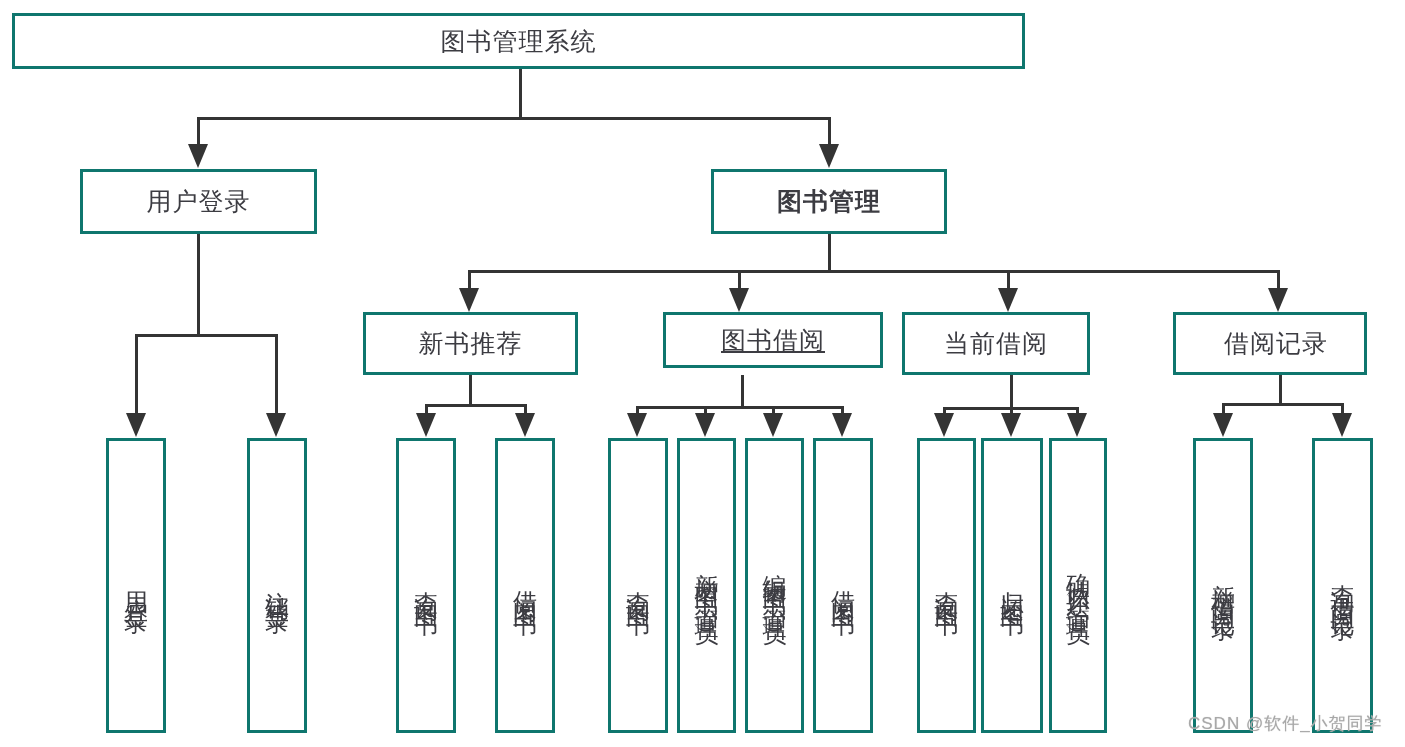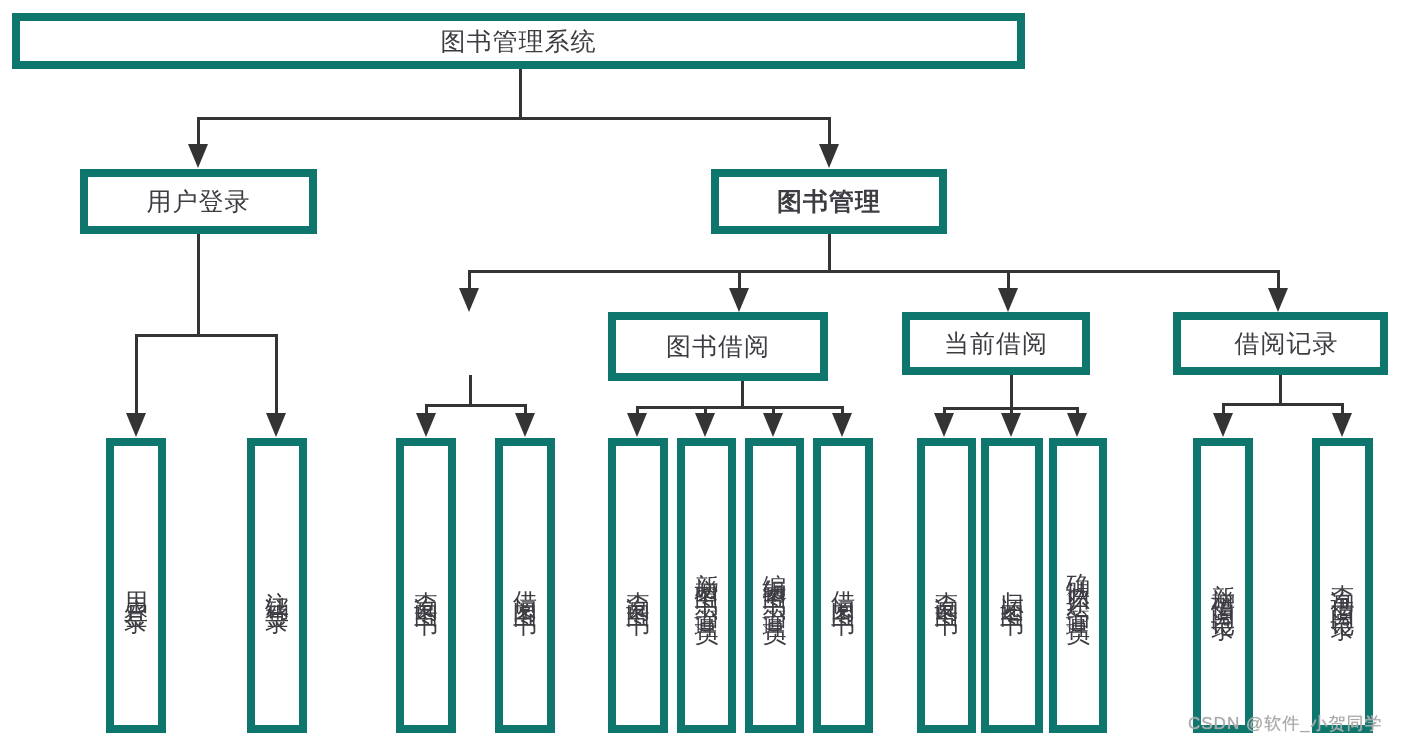--- a/index.html
+++ b/index.html
@@ -14,21 +14,21 @@
   .wires {
     position: absolute;
     left: 0; top: 0;
     width: 1405px; height: 747px;
     pointer-events: none;
   }
   .wires .lines { shape-rendering: crispEdges; }
   .box {
     position: absolute;
     box-sizing: border-box;
-    border: 8px solid #0f766e;
+    border: 3px solid #0f766e;
     background: #ffffff;
     display: flex;
     align-items: center;
     justify-content: center;
     color: #3c3c42;
   }
   .box.h {
     font-size: 25px;
     letter-spacing: 1px;
     white-space: nowrap;
@@ -106,23 +106,24 @@
       <polygon points="1213,413 1233,413 1223,437"></polygon>
       <polygon points="1332,413 1352,413 1342,437"></polygon>
     </g>
   </svg>
 
   <div class="box h" style="left:12px; top:13px; width:1013px; height:56px;">图书管理系统</div>
 
   <div class="box h" style="left:80px; top:169px; width:237px; height:65px;">用户登录</div>
   <div class="box h" style="left:711px; top:169px; width:236px; height:65px;font-weight:bold;">图书管理</div>
 
-  <div class="box h" style="left:608px; top:312px; width:220px; height:69px;">图书借阅</div>
+  <div class="box h" style="left:363px; top:312px; width:215px; height:63px;">新书推荐</div>
+  <div class="box h" style="left:663px; top:312px; width:220px; height:56px;text-decoration:underline;">图书借阅</div>
   <div class="box h" style="left:902px; top:312px; width:188px; height:63px;">当前借阅</div>
-  <div class="box h" style="left:1173px; top:312px; width:215px; height:63px;padding-left:12px;">借阅记录</div>
+  <div class="box h" style="left:1173px; top:312px; width:194px; height:63px;padding-left:12px;">借阅记录</div>
 
   <div class="box v" style="left:106px; top:438px; width:60px; height:295px;">用户登录</div>
   <div class="box v" style="left:247px; top:438px; width:60px; height:295px;">注销登录</div>
 
   <div class="box v" style="left:396px; top:438px; width:60px; height:295px;">查询图书</div>
   <div class="box v" style="left:495px; top:438px; width:60px; height:295px;">借阅图书</div>
 
   <div class="box v" style="left:608px; top:438px; width:60px; height:295px;">查询图书</div>
   <div class="box v" style="left:677px; top:438px; width:59px; height:295px;">新增图书（管理员）</div>
   <div class="box v" style="left:745px; top:438px; width:59px; height:295px;">编辑图书（管理员）</div>

